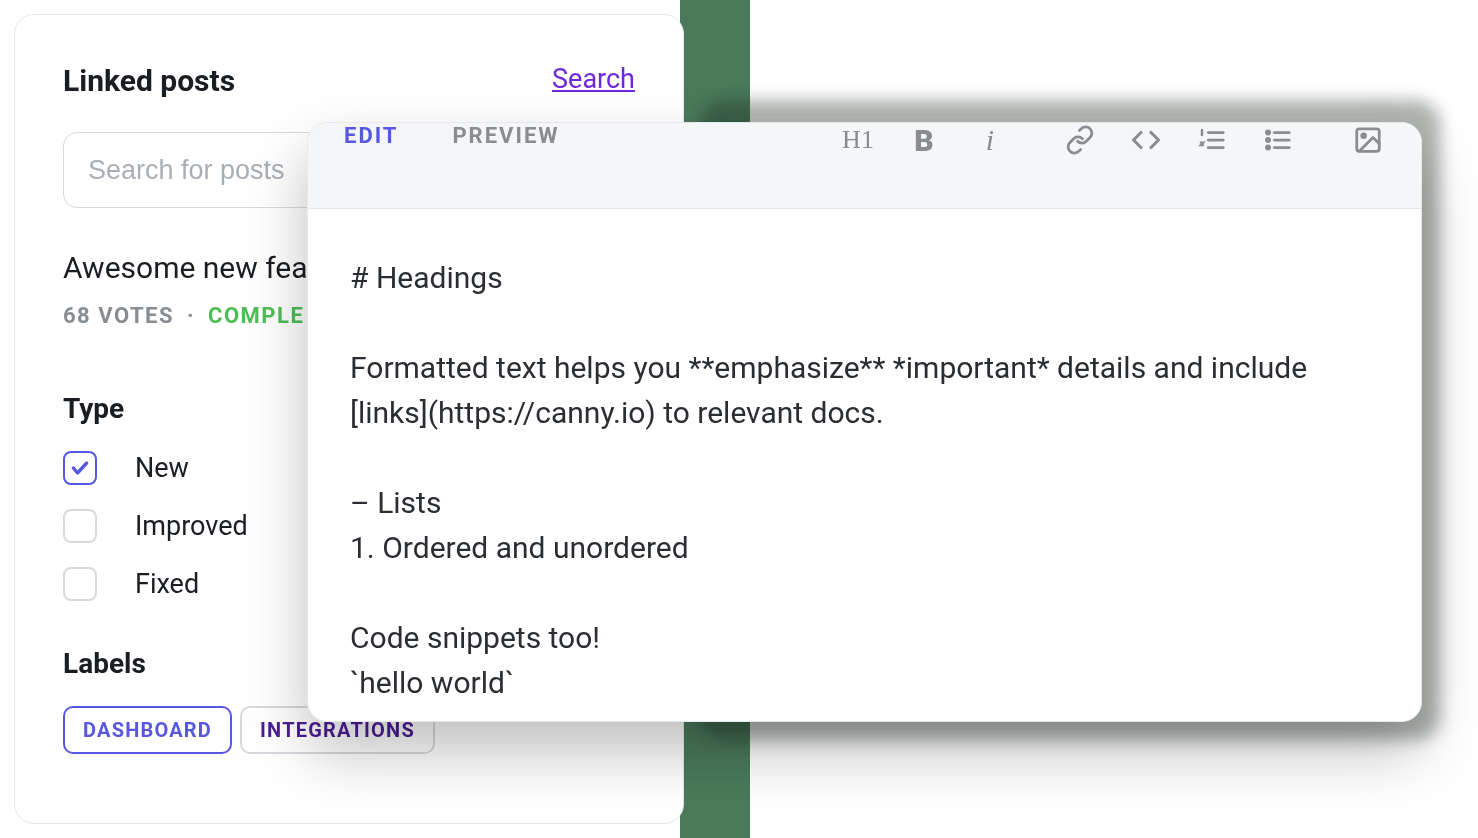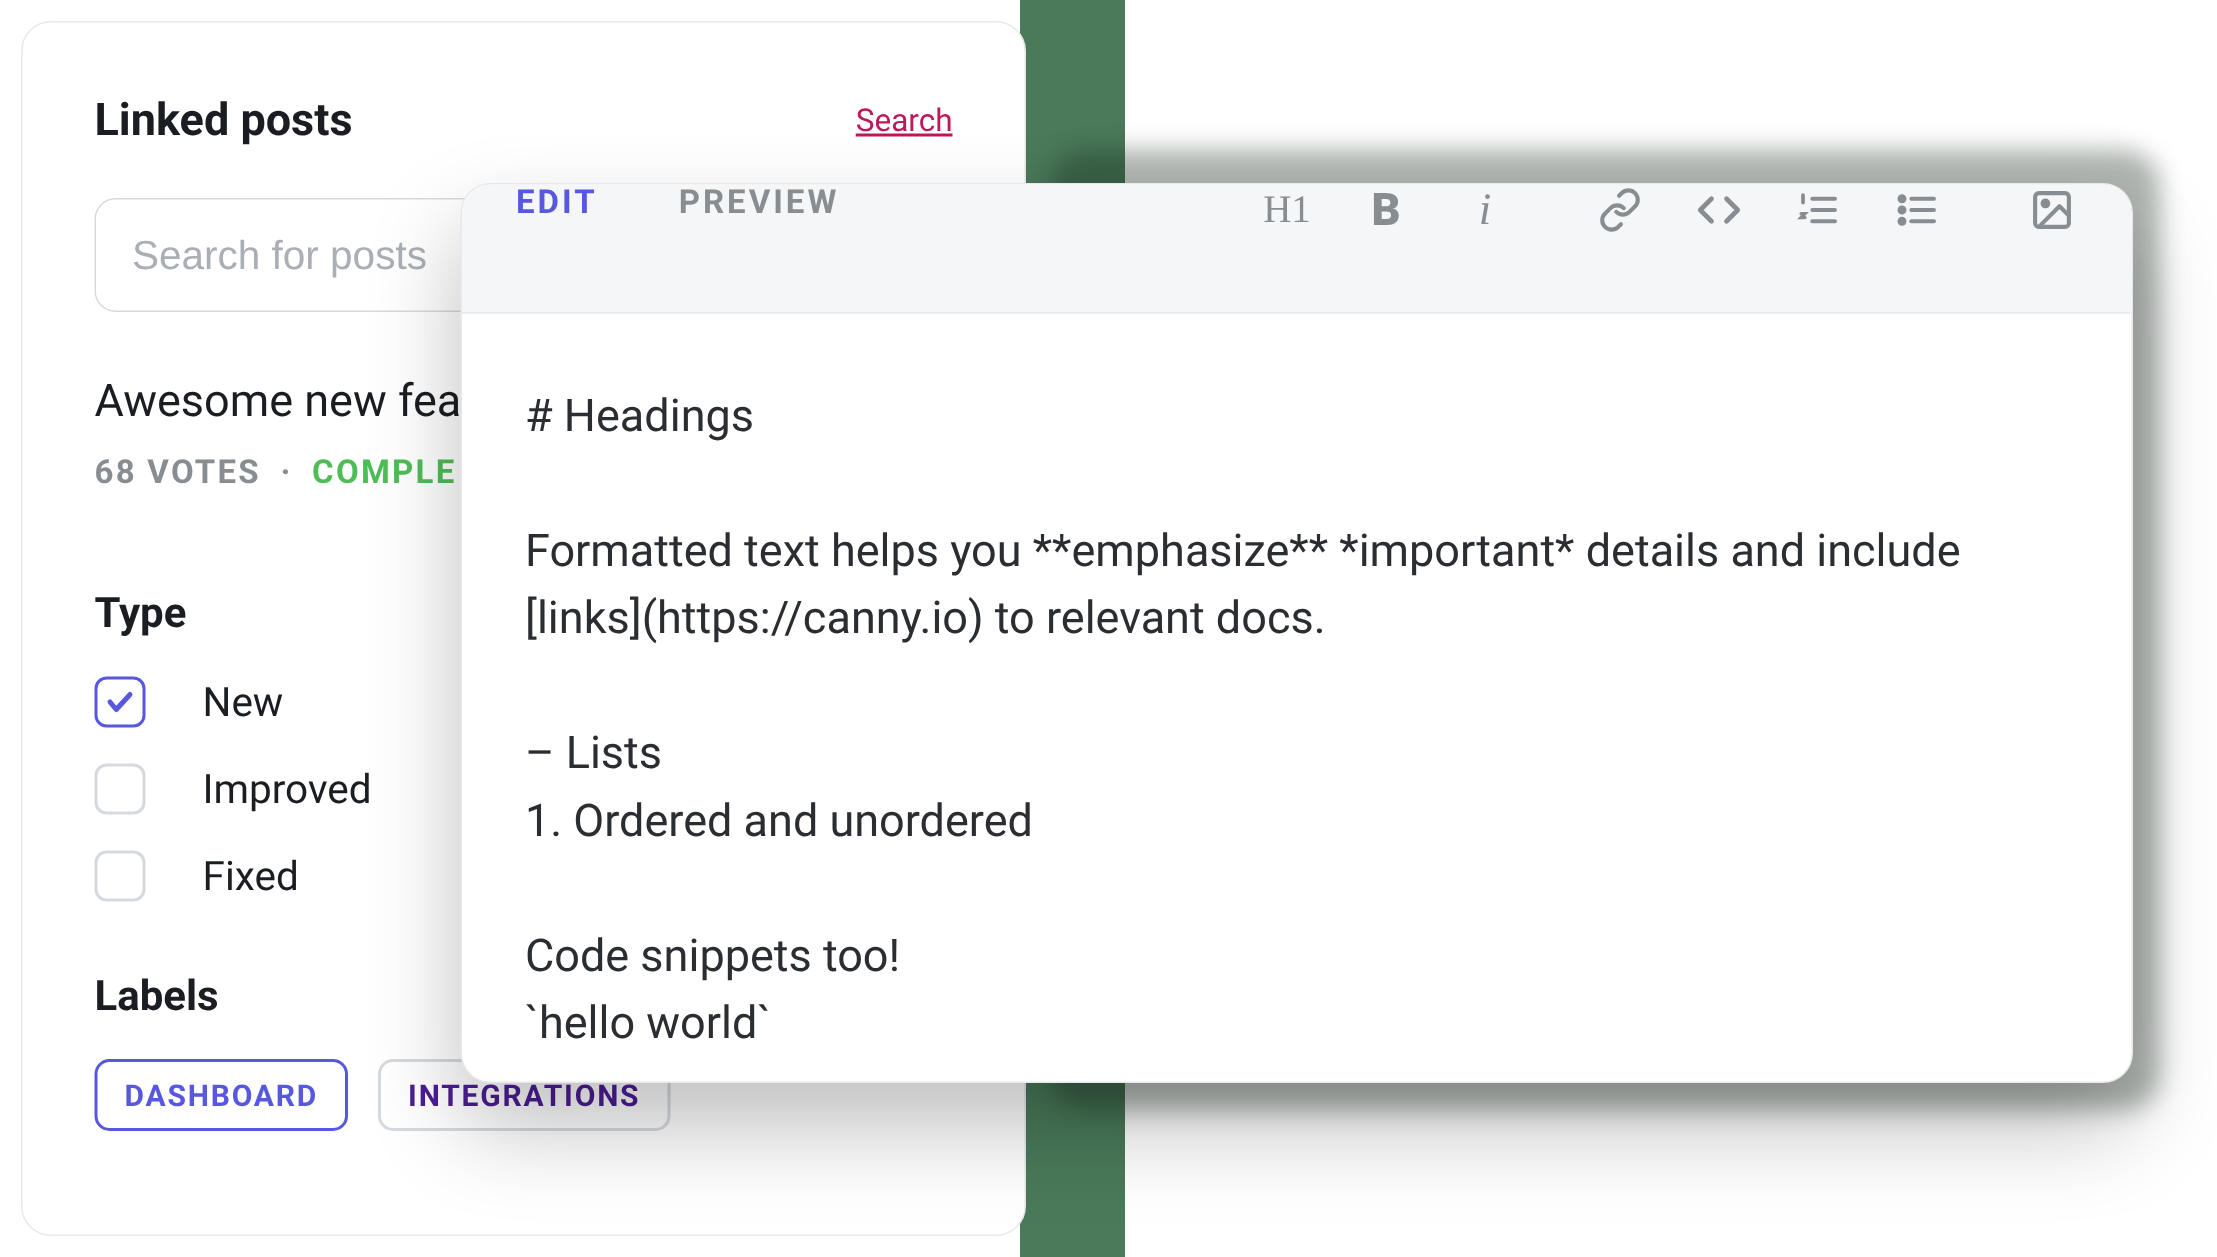--- a/index.html
+++ b/index.html
@@ -40,31 +40,30 @@
       width: 670px;
       height: 810px;
       background: #fff;
       border: 1px solid #e6e8eb;
       border-radius: 20px;
       padding: 48px 48px 30px 48px;
     }
     .lp-header {
       display: flex;
       justify-content: space-between;
-      align-items: center;
       margin-bottom: 34px;
     }
     .lp-title {
       font-size: 30px;
       font-weight: 700;
       color: #1a1d21;
     }
     .lp-search-link {
-      font-size: 21px;
-      color: #be185d;
+      font-size: 27px;
+      color: #6d28d9;
       text-decoration: underline;
       cursor: pointer;
     }
     .lp-search-input {
       width: 100%;
       height: 76px;
       border: 1px solid #d6dade;
       border-radius: 14px;
       padding: 0 24px;
       font-size: 27px;
@@ -138,21 +137,21 @@
     .lp-checkbox-label {
       font-size: 27px;
       color: #1a1d21;
       margin-left: 16px;
     }
     .lp-labels-section {
       margin-top: 46px;
     }
     .lp-labels-row {
       display: flex;
-      gap: 20px;
+      gap: 8px;
       margin-top: 26px;
     }
     .lp-label-chip {
       border: 2px solid #d6dade;
       border-radius: 10px;
       padding: 10px 18px;
       font-size: 20px;
       font-weight: 700;
       letter-spacing: 1.2px;
       color: #4c1d95;

